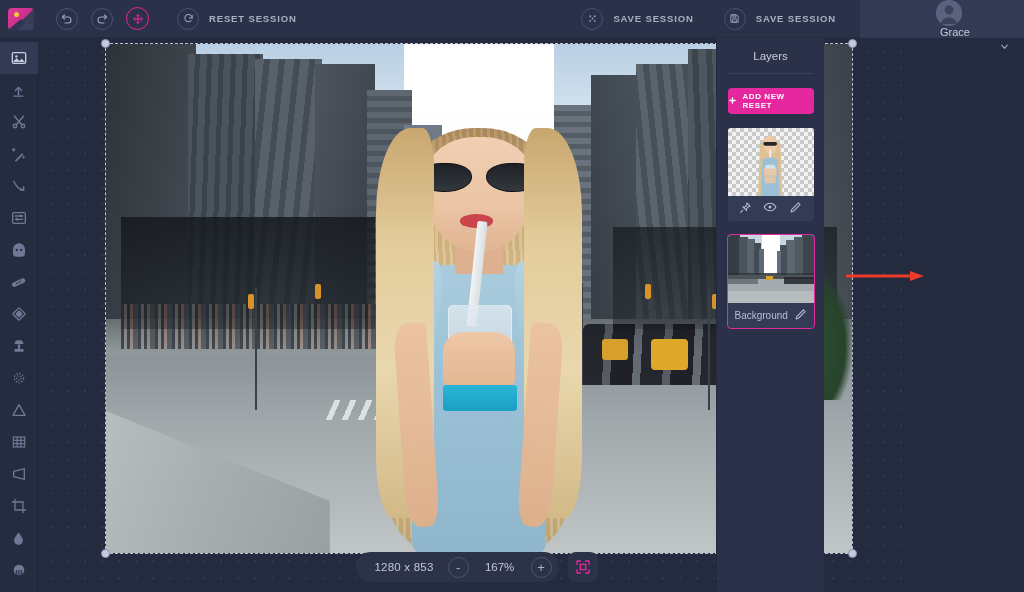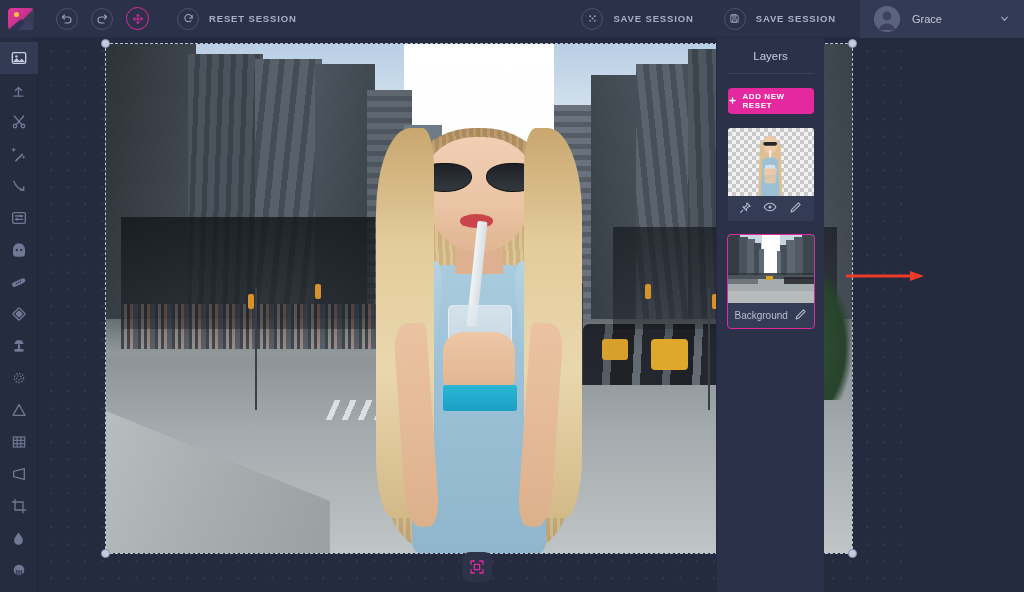--- a/index.html
+++ b/index.html
@@ -39,21 +39,21 @@
   .gap-s { margin-left: 13px; }
 
   .tb-item { display:flex; align-items:center; height:38px; }
   .tb-label {
     font-size: 9.5px; letter-spacing: 0.09em; color: #a9b0c6;
     font-weight: bold; margin-left: 10px; white-space: nowrap;
   }
   .tb-spacer { flex: 1 1 auto; }
   .user-block {
     display:flex; align-items:center; height:38px; width:164px;
-    background: #333a53; padding-left: 14px;
+    background: #333a53; padding-left: 14px; flex-direction: column;
   }
   .avatar {
     width: 26px; height: 26px; border-radius: 50%;
     background: #5b6versión; background: #59617e;
     display:flex;align-items:flex-end;justify-content:center;overflow:hidden; flex:0 0 auto;
   }
   .user-name { font-size: 11px; color:#c3c9da; margin-left: 12px; }
   .chev { margin-left:auto; margin-right:14px; color:#a0a7bf; }
 
   
@@ -644,20 +644,26 @@
       <div class="handle h-br"></div>
     </div>
   </div>
 
   <svg class="red-arrow" viewBox="0 0 78 10">
     <line x1="0" y1="5" x2="66" y2="5" stroke="#ee3a28" stroke-width="3"></line>
     <polygon points="64,0 78,5 64,10" fill="#ee3a28"></polygon>
   </svg>
 
   <div class="bottombar">
+    <div class="zoom-pill">
+      <span class="dim-text">1280 x 853</span>
+      <div class="rnd">-</div>
+      <span class="zoom-pct">167%</span>
+      <div class="rnd">+</div>
+    </div>
     <div class="fit-btn">
       <svg width="16" height="16" viewBox="0 0 24 24" fill="none" stroke="currentColor" stroke-width="2" stroke-linecap="round" stroke-linejoin="round">
         <rect x="8" y="8" width="8" height="8"></rect>
         <polyline points="3 8 3 3 8 3"></polyline>
           <polyline points="16 3 21 3 21 8"></polyline>
         <polyline points="21 16 21 21 16 21"></polyline>
           <polyline points="8 21 3 21 3 16"></polyline>
       </svg>
     </div>
   </div>

